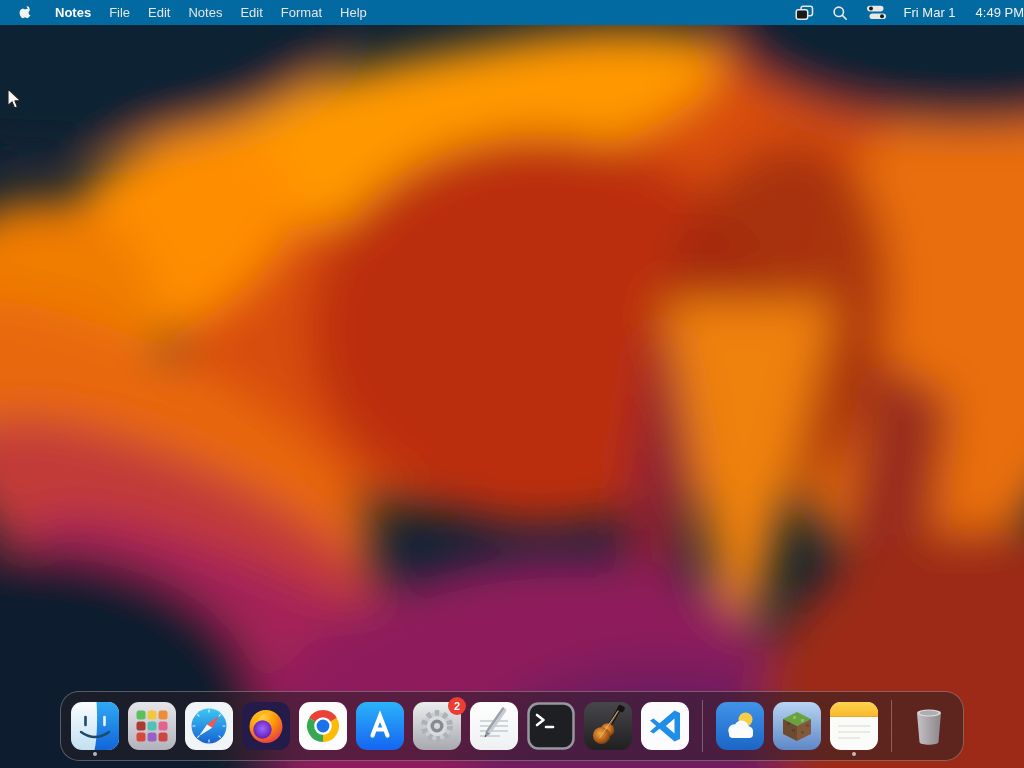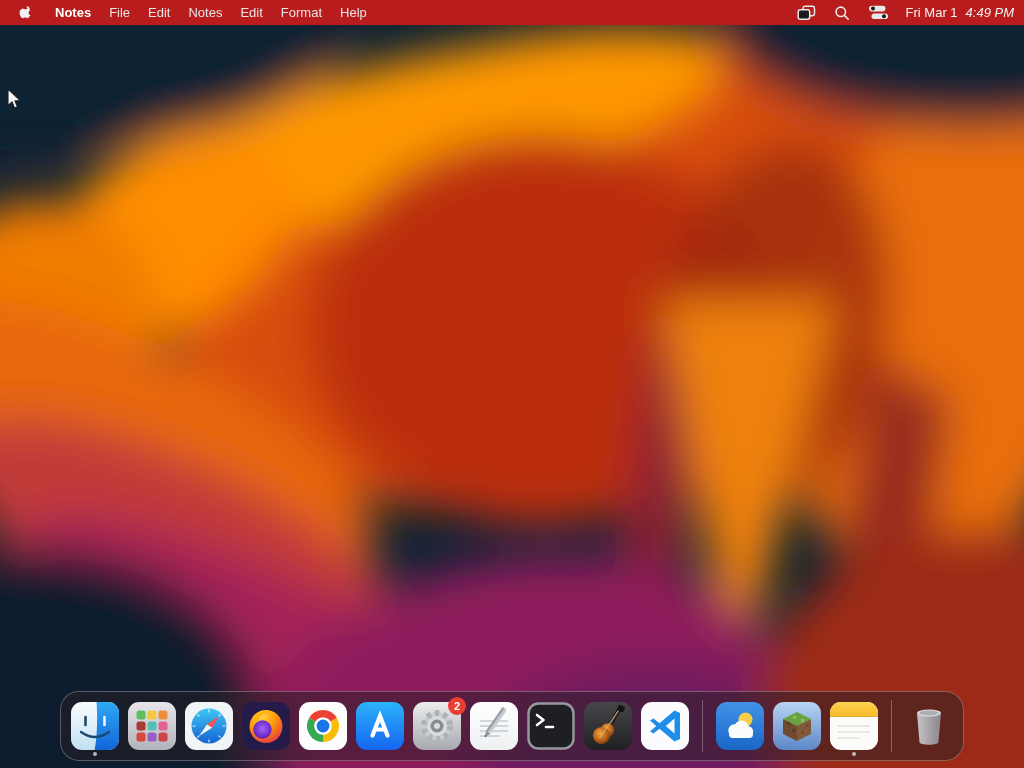--- a/index.html
+++ b/index.html
@@ -1,29 +1,29 @@
 <!DOCTYPE html>
 <html><head>
 <meta charset="utf-8">
 <style>
   html,body{margin:0;padding:0;}
   body{width:1024px;height:768px;overflow:hidden;font-family:"Liberation Sans",sans-serif;background:#0d2133;}
   .screen{position:relative;width:1024px;height:768px;overflow:hidden;}
   .wallpaper{position:absolute;inset:0;width:100%;height:100%;display:block;}
 
   
-  .menubar{position:absolute;top:0;left:0;right:0;height:25px;background:#b91c1c;display:flex;align-items:flex-end;justify-content:space-between;z-index:30;color:#ececec;font-size:13px;}
+  .menubar{position:absolute;top:0;left:0;right:0;height:25px;background:#0369a1;display:flex;align-items:flex-end;justify-content:space-between;z-index:30;color:#ececec;font-size:13px;}
   .mb-left{display:flex;align-items:center;height:100%;}
-  .mb-right{display:flex;align-items:center;height:100%;padding-right:10px;}
+  .mb-right{display:flex;align-items:center;height:100%;}
   .apple{display:flex;align-items:center;padding:0 10px 0 19px;height:100%;}
   .appname{font-weight:700;color:#fff;padding:0 9px;margin-left:2px;}
   .mi{padding:0 9px;color:#e6e6e6;}
   .sicon{display:flex;align-items:center;padding:0 9px;height:100%;}
   .clock{display:flex;align-items:center;margin-left:8px;color:#f2f2f2;white-space:nowrap;}
-  .clock .time{margin-left:8px;font-style:italic;}
+  .clock .time{margin-left:20px;}
 
   
   .dock{position:absolute;bottom:7px;left:50%;transform:translateX(-50%);z-index:20;
         display:flex;align-items:center;gap:9px;padding:8px 10px;
         background:rgba(38,32,38,0.52);border:1px solid rgba(255,255,255,0.28);
         border-radius:19px;backdrop-filter:blur(18px);}
   .ditem{position:relative;width:48px;height:48px;flex:0 0 auto;}
   .ditem svg{width:48px;height:48px;display:block;}
   .rdot{position:absolute;left:50%;bottom:-6px;transform:translateX(-50%);width:4px;height:4px;border-radius:50%;background:rgba(235,235,235,0.75);}
   .badge{position:absolute;top:-5px;right:-5px;min-width:18px;height:18px;border-radius:9px;background:#ec3d32;color:#fff;

